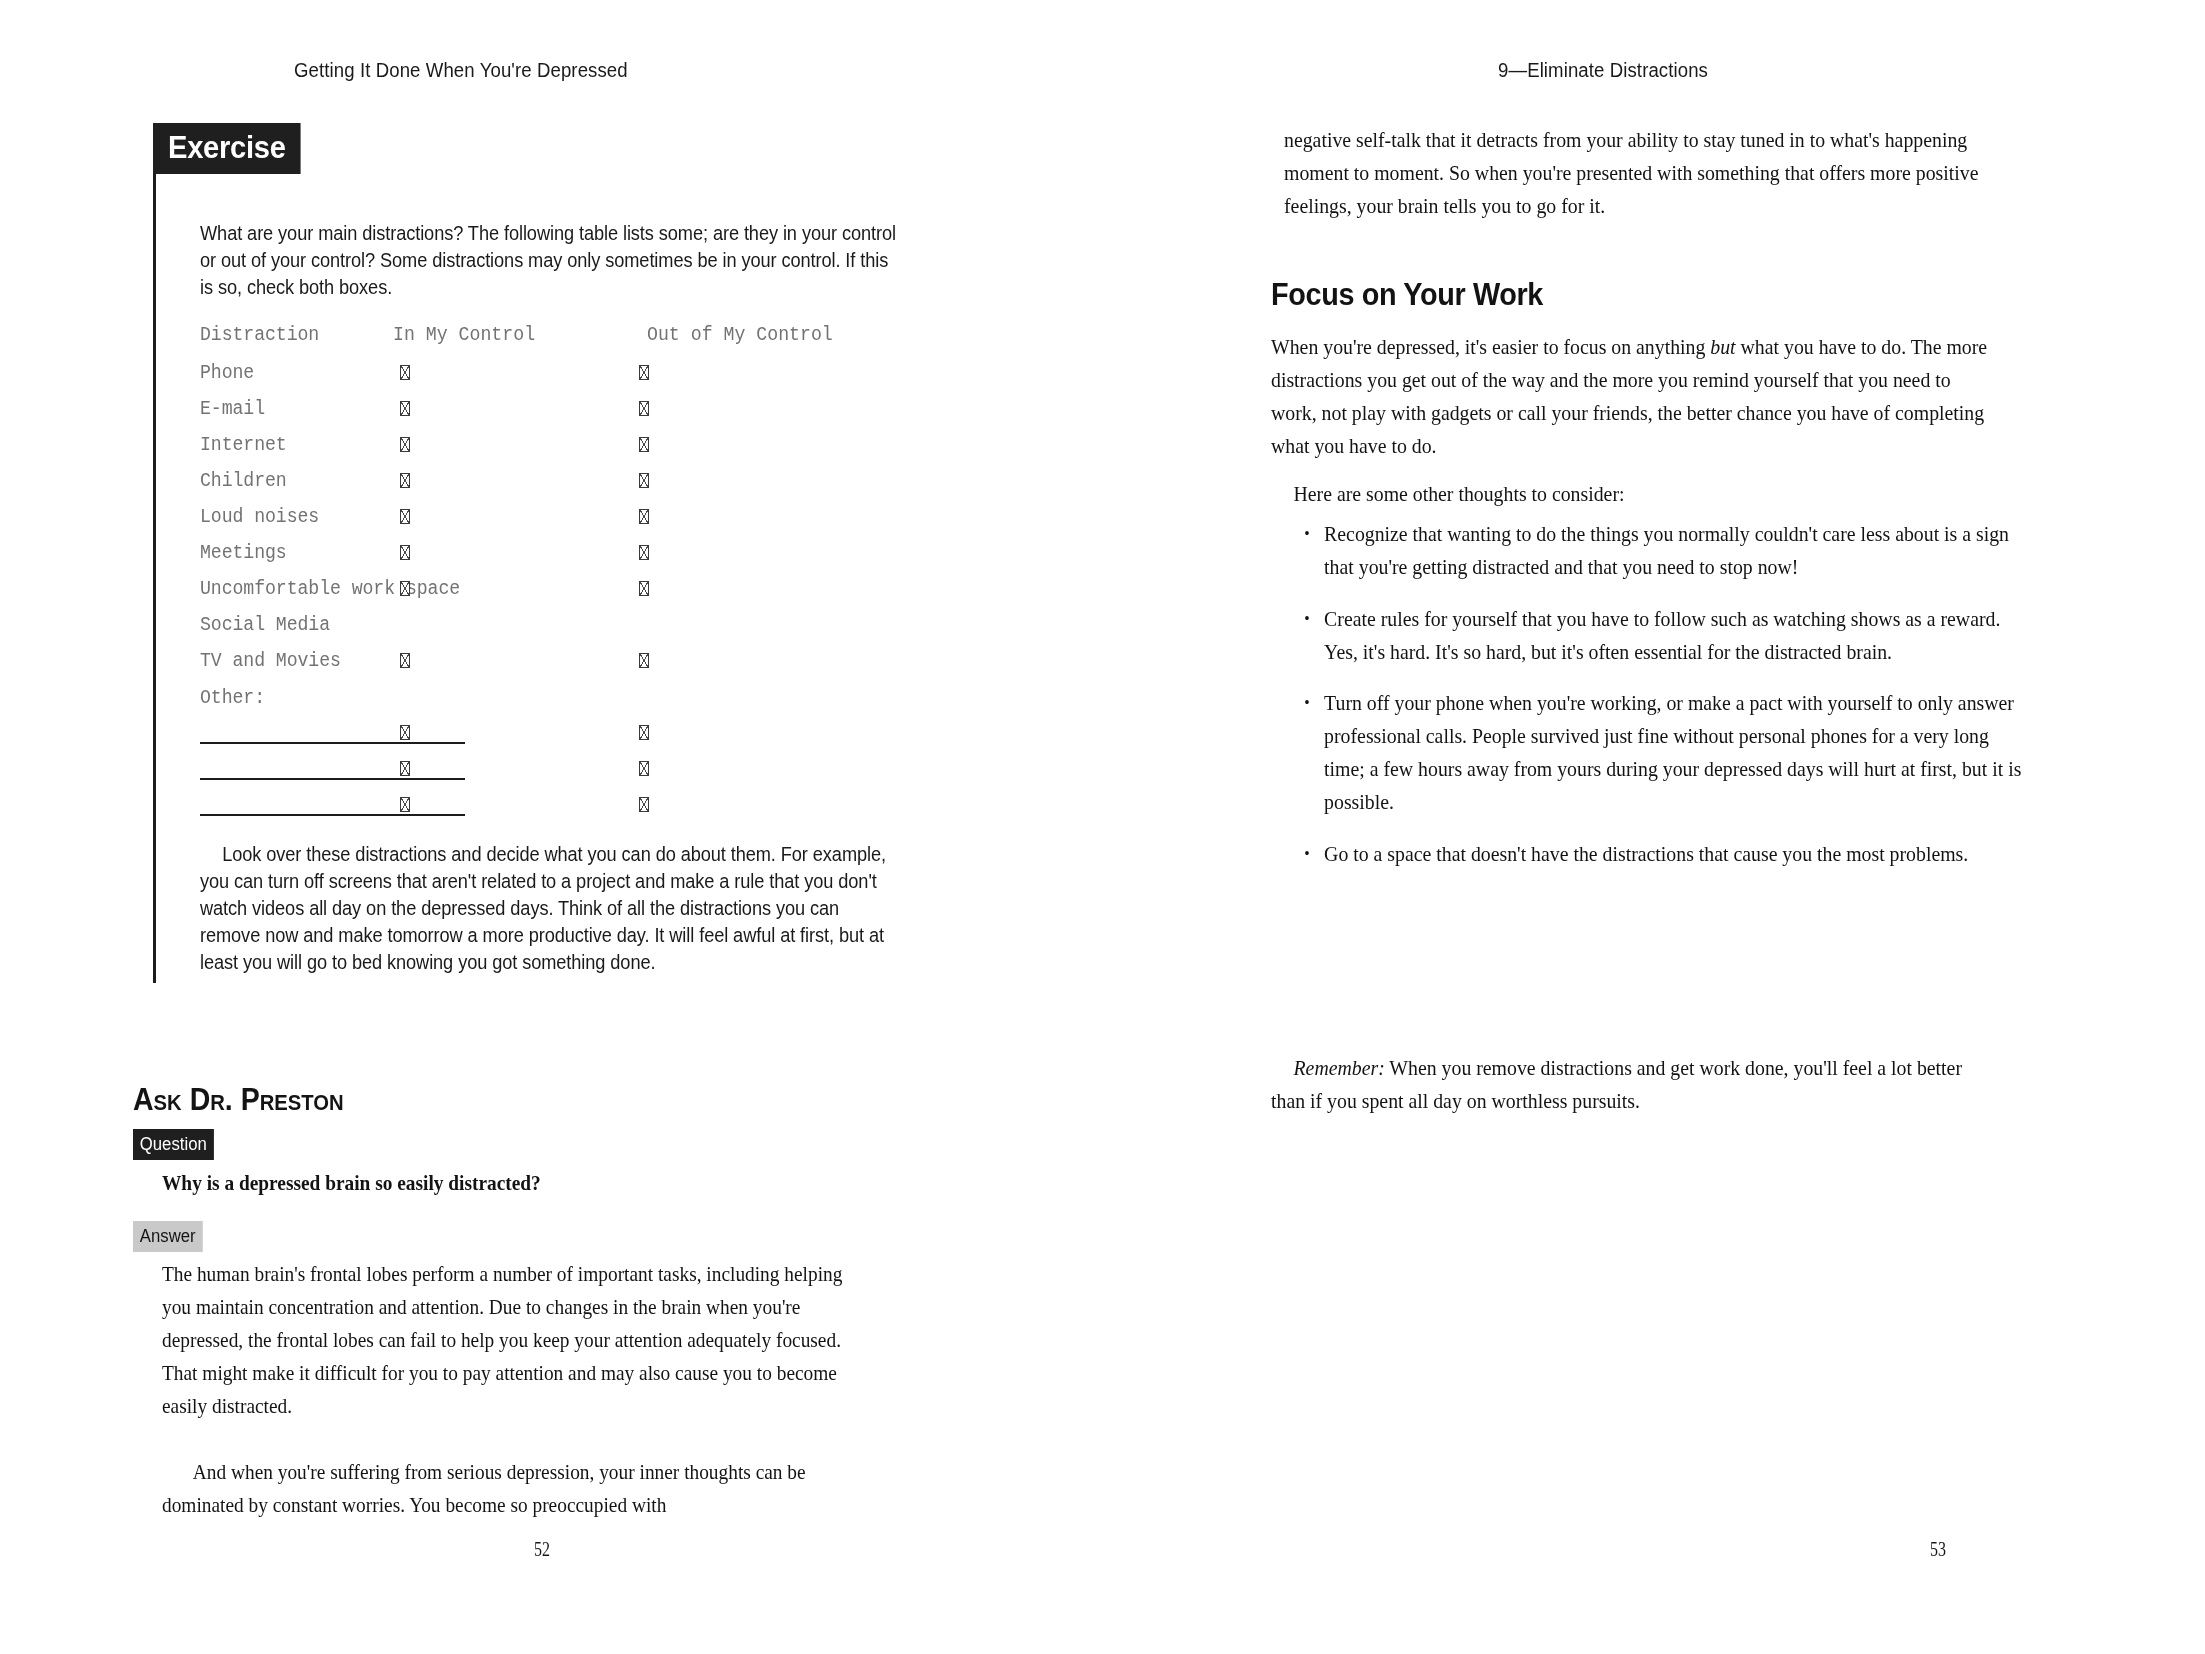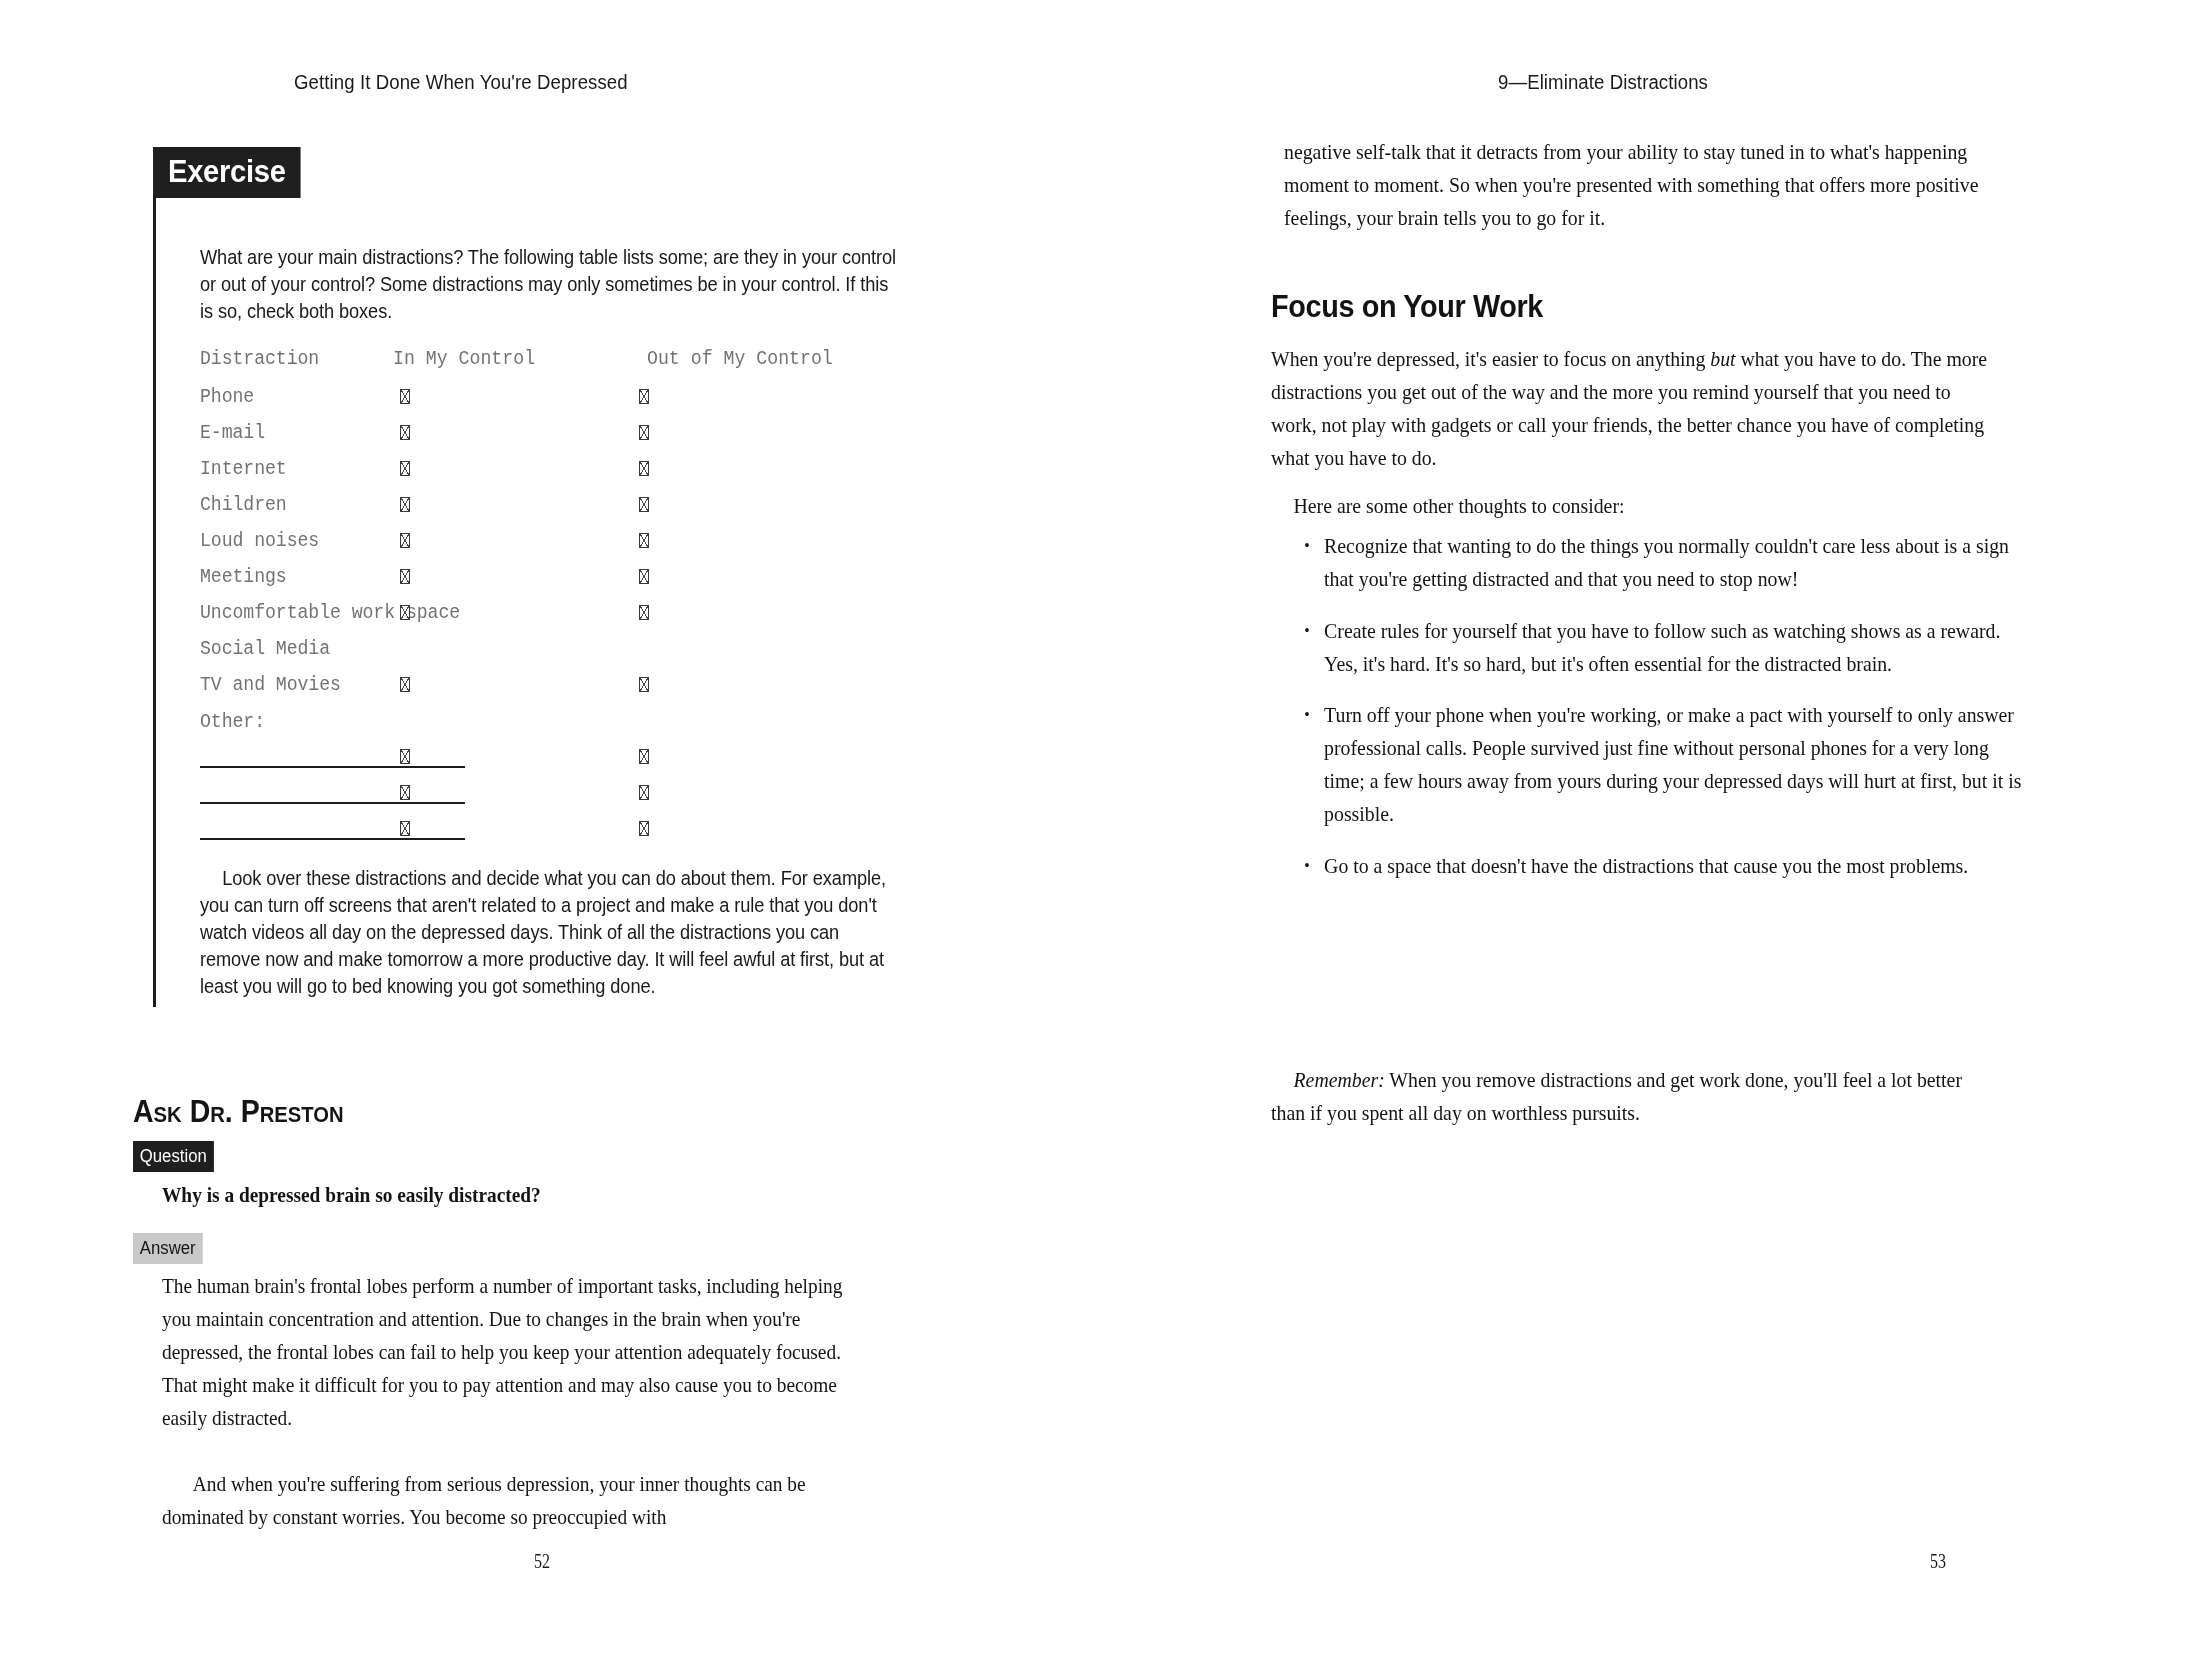--- a/index.html
+++ b/index.html
@@ -20,21 +20,20 @@
     position: absolute;
     inset: 0;
     display: flex;
   }
 
   .page {
     position: relative;
     width: 1103px;
     height: 1311px;
     box-sizing: border-box;
-    margin-top: 12px;
   }
 
   
   .running-head {
     position: absolute;
     top: 59px;
     font-family: "Liberation Sans", sans-serif;
     font-size: 20px;
     font-weight: 500;
     letter-spacing: 0.1px;
@@ -56,21 +55,21 @@
     color: #161616;
     transform: scaleX(0.8);
   }
   .page-left .folio { left: 532px; }
   .page-right .folio { left: 825px; }
 
   
   .exercise-box {
     position: absolute;
     left: 153px;
-    top: 135px;
+    top: 123px;
     width: 810px;
     border-left: 3.3px solid #1c1c1c;
     box-sizing: border-box;
     padding-bottom: 6.7px;
   }
   .exercise-tab {
     position: absolute;
     left: -3.3px;
     top: 0;
     background: #1f1f1f;

